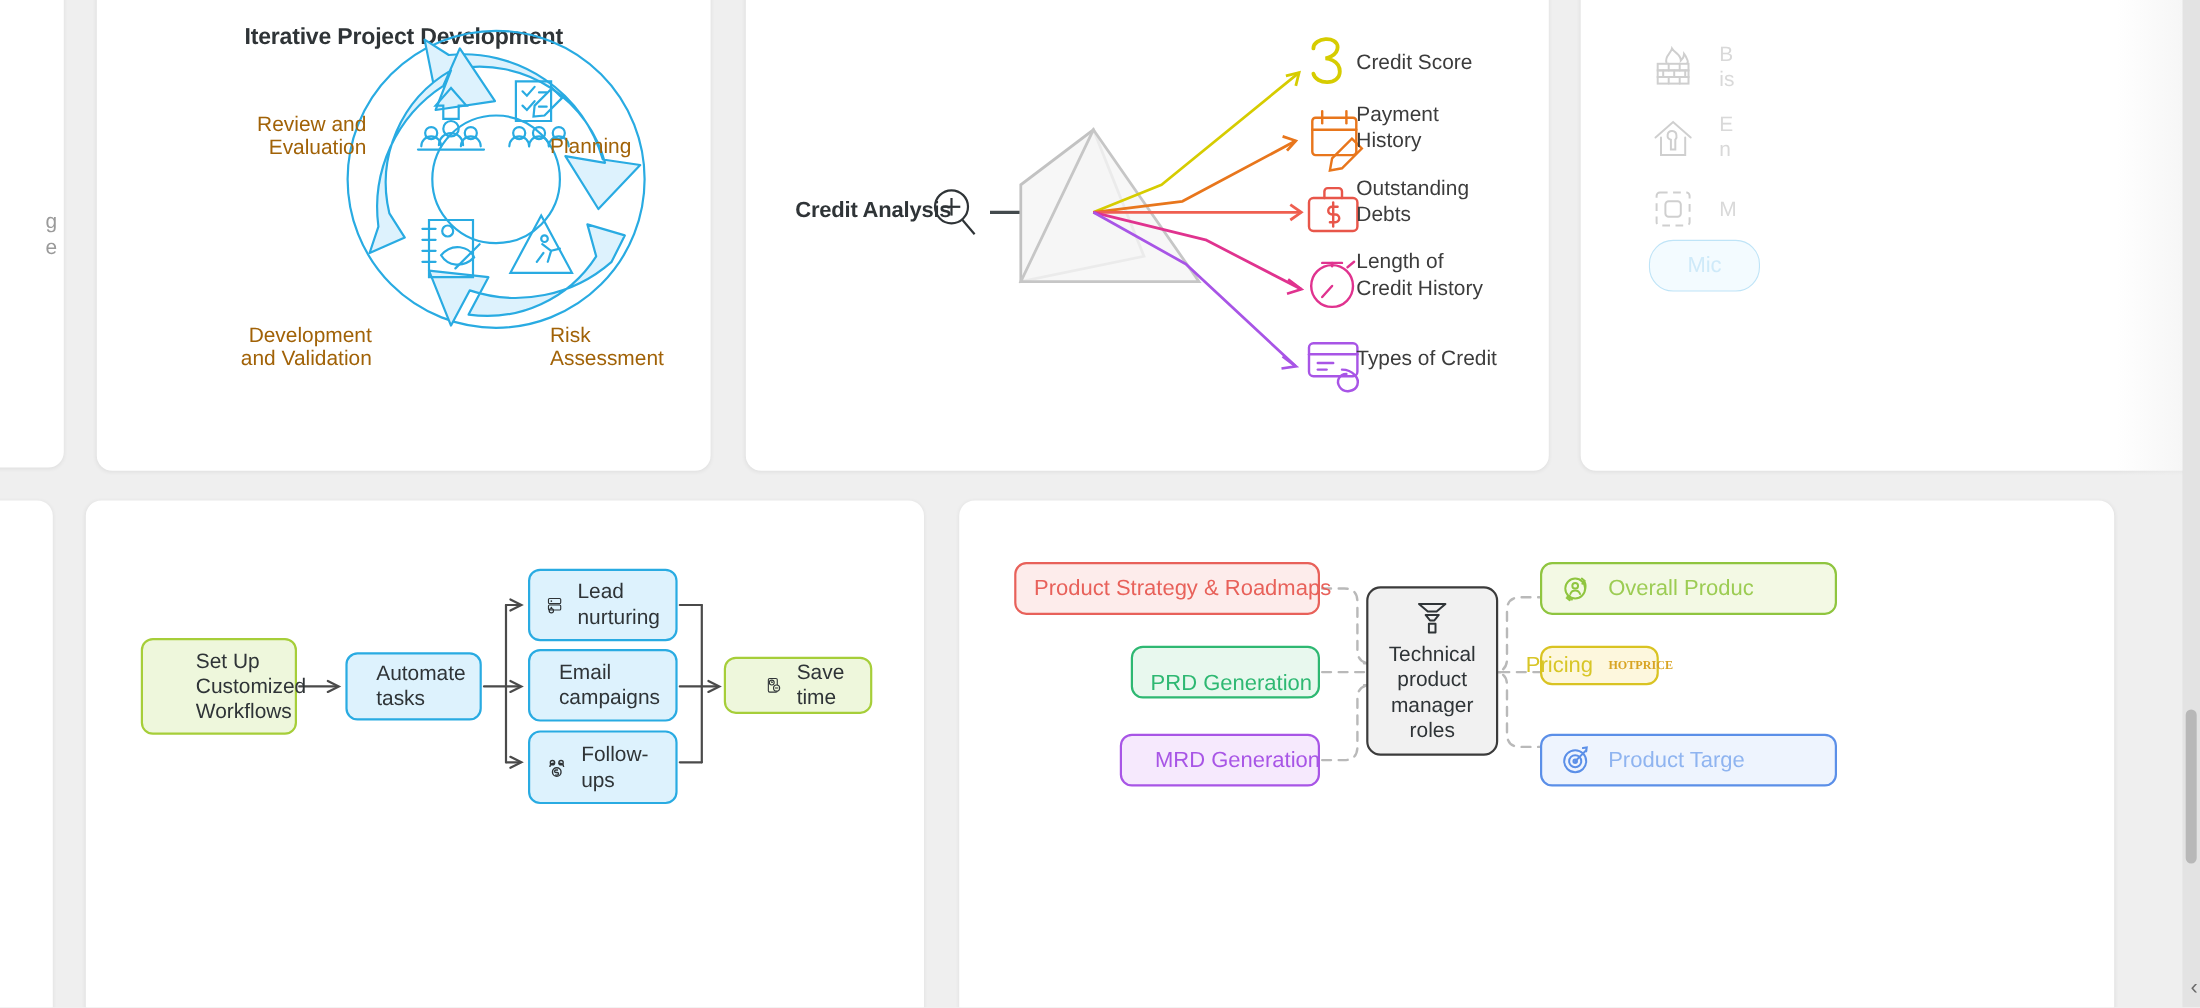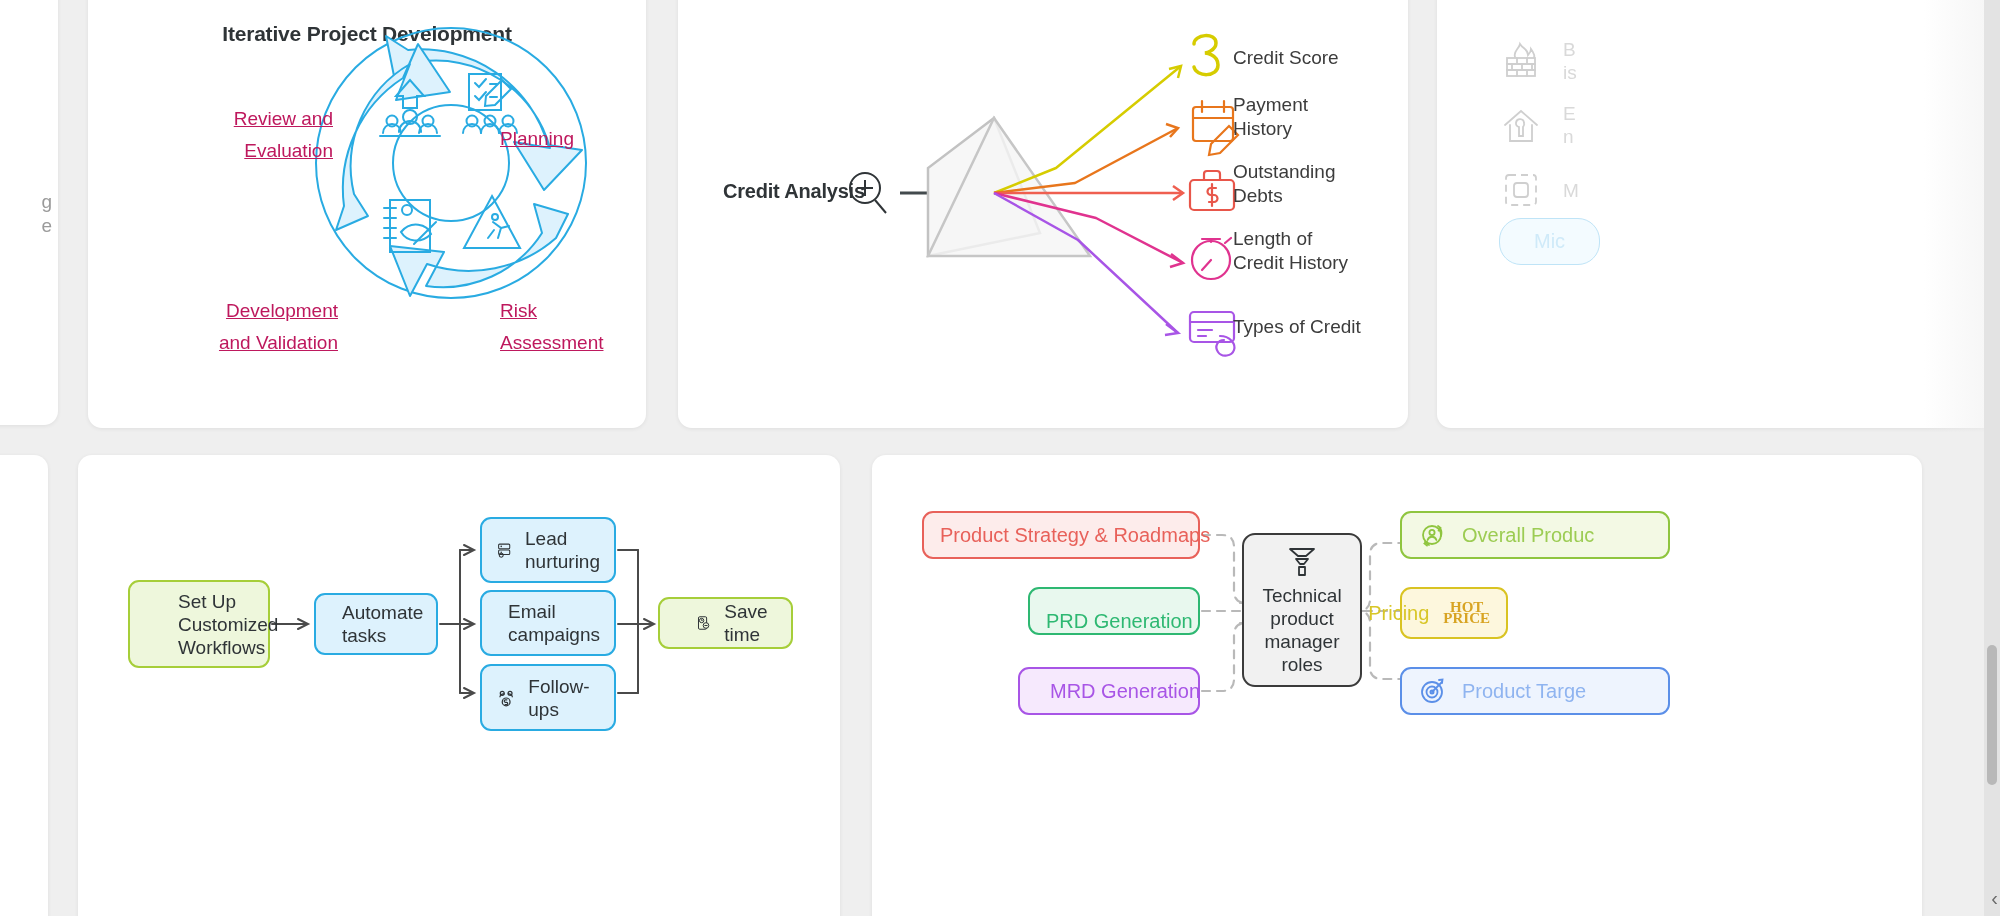--- a/index.html
+++ b/index.html
@@ -41,21 +41,21 @@
   
   #card-cycle { left: 88px; top: -122px; width: 558px; height: 550px; }
   #card-cycle .title {
     position: absolute; left: 0; right: 0; top: 144px;
     text-align: center;
     font-size: 21px; font-weight: bold; color: #2f3437;
     letter-spacing: -0.2px;
   }
   .cycle-label {
     position: absolute;
-    font-size: 19px; color: #be185d; line-height: 32px; text-decoration: underline;
+    font-size: 19px; color: #a16207; line-height: 21px;
   }
   #lbl-review      { left: 75px;  top: 225px; text-align: right; width: 170px; }
   #lbl-planning    { left: 412px; top: 245px; text-align: left;  width: 170px; }
   #lbl-devval      { left: 40px;  top: 417px; text-align: right; width: 210px; }
   #lbl-risk        { left: 412px; top: 417px; text-align: left;  width: 170px; }
   #cycle-svg { position: absolute; left: 218px; top: 140px; }
 
   
   #card-prism { left: 678px; top: -122px; width: 730px; height: 550px; }
   #prism-title {
@@ -137,28 +137,28 @@
            background:#f6e9fd; border:2px solid #a855e6; color:#a855e6; }
   #pm-center {
     position: absolute; left: 370px; top: 78px; width: 120px; height: 154px;
     background: #f1f1f1; border: 2px solid #3b3b3b; border-radius: 13px;
     display: flex; flex-direction: column; align-items: center;
     justify-content: center; gap: 6px;
     font-size: 19px; line-height: 23px; color: #2f3437; text-align: center;
   }
   #pm-n3 { left: 528px; top: 56px;  width: 270px; height: 48px;
            background:#f3f9e4; border:2px solid #8fc53f; color:#9ccc53; }
-  #pm-n4 { left: 528px; top: 132px; width: 108px; height: 52px;
+  #pm-n4 { left: 528px; top: 132px; width: 108px; height: 36px;
            background:#fdf7dd; border:2px solid #d9c322; color:#d8c627;
-           justify-content: flex-end; }
+           justify-content: center; }
   #pm-n5 { left: 528px; top: 212px; width: 270px; height: 48px;
            background:#eef4fe; border:2px solid #5b8fe8; color:#8fb4f0; }
   .hotprice {
-    display: flex; flex-direction: column; align-items: center;
-    font-size: 15px; font-weight: bold; color: #d8a423; line-height: 11px;
+    display: flex; flex-direction: row; align-items: center;
+    font-size: 11px; font-weight: bold; color: #d8a423; line-height: 11px;
     font-family: "Liberation Serif", serif;
   }
 
   
   #scrollbar-track {
     position: absolute; right: 0; top: 0; width: 16px; height: 916px;
     background: #e3e3e3;
   }
   #scrollbar-thumb {
     position: absolute; right: 3px; top: 645px; width: 10px; height: 140px;

